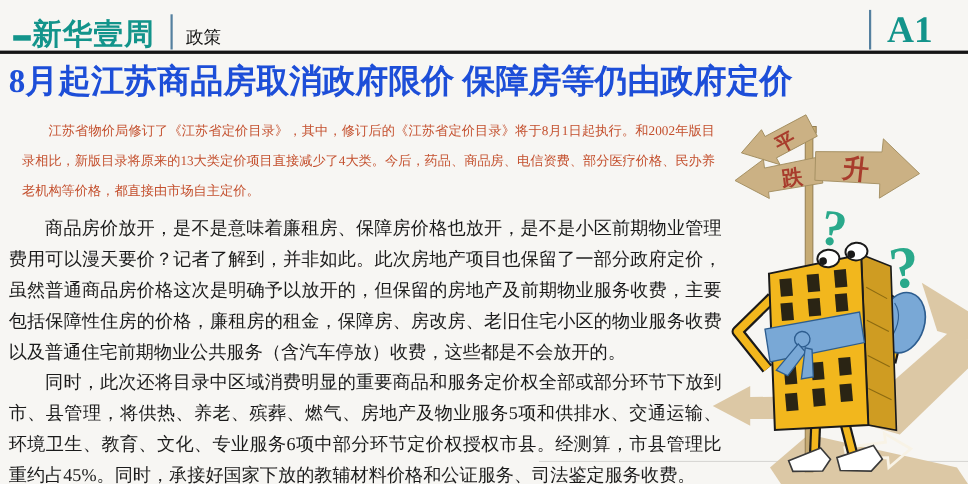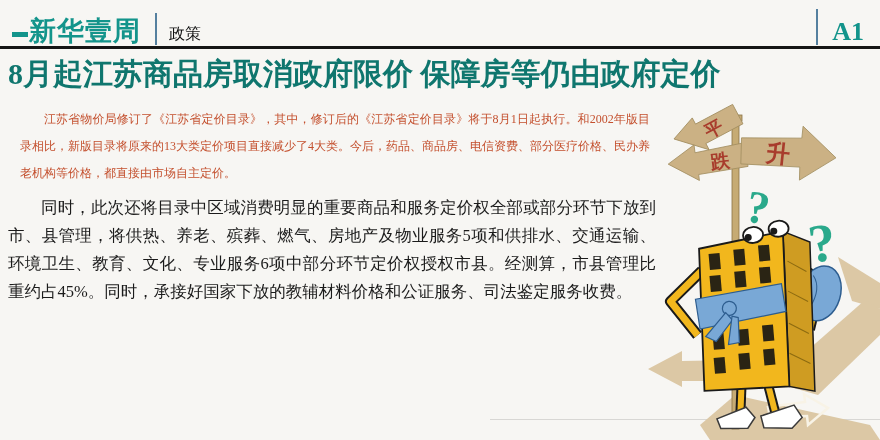--- a/index.html
+++ b/index.html
@@ -23,29 +23,29 @@
     font-weight:900; font-size:27px; letter-spacing:1px; line-height:1;
   }
   .v-divider { width:2px; height:32px; background:#55809f; margin:0 12px 0 14px; }
   .section-label {
     font-family:"Liberation Sans","DejaVu Sans",sans-serif;
     font-weight:normal; font-size:16px; color:#111; margin-top:6px;
   }
   .spacer { flex:1; }
   .v-divider.v2 { height:36px; margin:0 14px 0 0; }
   .page-number {
-    color:#13948b; font-weight:bold; font-size:26px; line-height:1;
-    margin-right:16px; font-family:"Liberation Serif",serif;
+    color:#13948b; font-weight:bold; font-size:34px; line-height:1;
+    margin-right:32px; font-family:"Liberation Serif",serif;
   }
   .head-rule { position:absolute; left:0; top:46px; width:880px; height:3px; background:#151515; }
 
   
   .headline {
     position:absolute; left:8px; top:54px; width:860px; margin:0;
-    font-size:30px; font-weight:bold; color:#0f766e; letter-spacing:0px;
+    font-size:30px; font-weight:bold; color:#1d4ed8; letter-spacing:0px;
     white-space:nowrap; font-family:"Liberation Serif","DejaVu Serif",serif;
   }
   .content { position:absolute; left:8px; top:106px; width:648px; }
   .lead {
     margin:0 0 7px 12px; width:630px;
     color:#c4502e; font-size:12px; line-height:27px;
     text-indent:2em; text-align:justify;
   }
   .body-para {
     margin:0; color:#1b1b1b; font-size:16.5px; line-height:28px;
@@ -70,20 +70,21 @@
     <div class="spacer"></div>
     <span class="v-divider v2"></span>
     <span class="page-number">A1</span>
   </header>
   <div class="head-rule"></div>
 
   <h1 class="headline">8月起江苏商品房取消政府限价 保障房等仍由政府定价</h1>
 
   <div class="content">
     <p class="lead">江苏省物价局修订了《江苏省定价目录》，其中，修订后的《江苏省定价目录》将于8月1日起执行。和2002年版目录相比，新版目录将原来的13大类定价项目直接减少了4大类。今后，药品、商品房、电信资费、部分医疗价格、民办养老机构等价格，都直接由市场自主定价。</p>
+    <p class="body-para">商品房价放开，是不是意味着廉租房、保障房价格也放开，是不是小区前期物业管理费用可以漫天要价？记者了解到，并非如此。此次房地产项目也保留了一部分政府定价，虽然普通商品房价格这次是明确予以放开的，但保留的房地产及前期物业服务收费，主要包括保障性住房的价格，廉租房的租金，保障房、房改房、老旧住宅小区的物业服务收费以及普通住宅前期物业公共服务（含汽车停放）收费，这些都是不会放开的。</p>
     <p class="body-para">同时，此次还将目录中区域消费明显的重要商品和服务定价权全部或部分环节下放到市、县管理，将供热、养老、殡葬、燃气、房地产及物业服务5项和供排水、交通运输、环境卫生、教育、文化、专业服务6项中部分环节定价权授权市县。经测算，市县管理比重约占45%。同时，承接好国家下放的教辅材料价格和公证服务、司法鉴定服务收费。</p>
   </div>
 
   <div class="bottom-rule"></div>
 
   <svg class="illustration" viewBox="0 0 240 345" width="240" height="345" xmlns="http://www.w3.org/2000/svg">
 
     <g>
       <polygon points="198,162 240,188 240,214 212,206" fill="#dcc8a5"></polygon>
       <polygon points="8,274 42,256 42,266 160,264 164,286 42,286 42,292" fill="#dcc8a5"></polygon>

